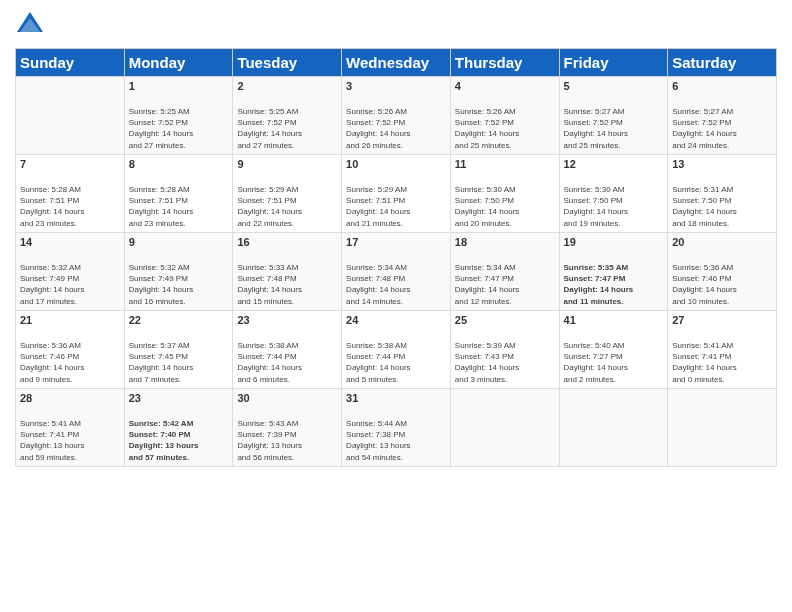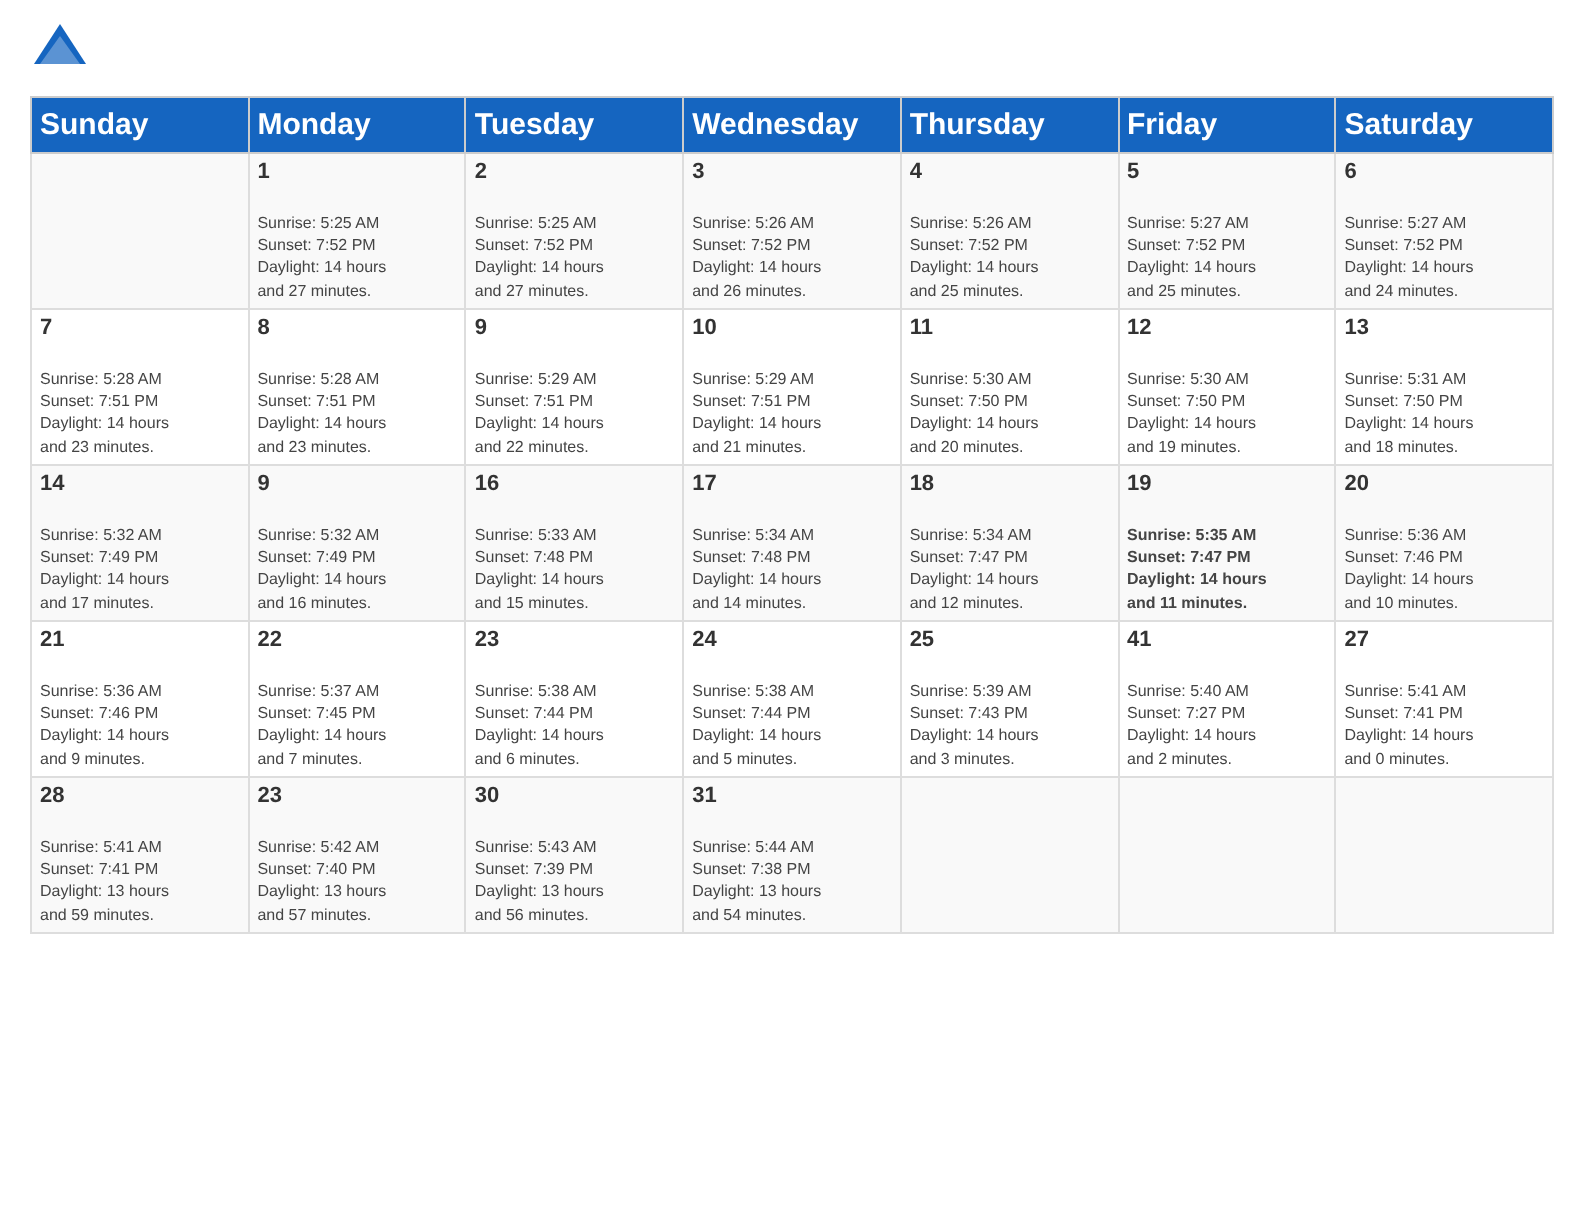--- a/index.html
+++ b/index.html
@@ -335,21 +335,21 @@
         <tr>
           <td>
             <span class="day-number">28</span>
             <div class="cell-content" style="white-space: pre-line;">Sunrise: 5:41 AM
 Sunset: 7:41 PM
 Daylight: 13 hours
 and 59 minutes.</div>
           </td>
           <td>
             <span class="day-number">23</span>
-            <div class="cell-content" style="white-space: pre-line;">Sunrise: 5:42 AM
+            <div class="cell-content" style="white-space: pre-line; font-weight: bold;">Sunrise: 5:42 AM
 Sunset: 7:40 PM
 Daylight: 13 hours
 and 57 minutes.</div>
           </td>
           <td>
             <span class="day-number">30</span>
             <div class="cell-content" style="white-space: pre-line;">Sunrise: 5:43 AM
 Sunset: 7:39 PM
 Daylight: 13 hours
 and 56 minutes.</div>

